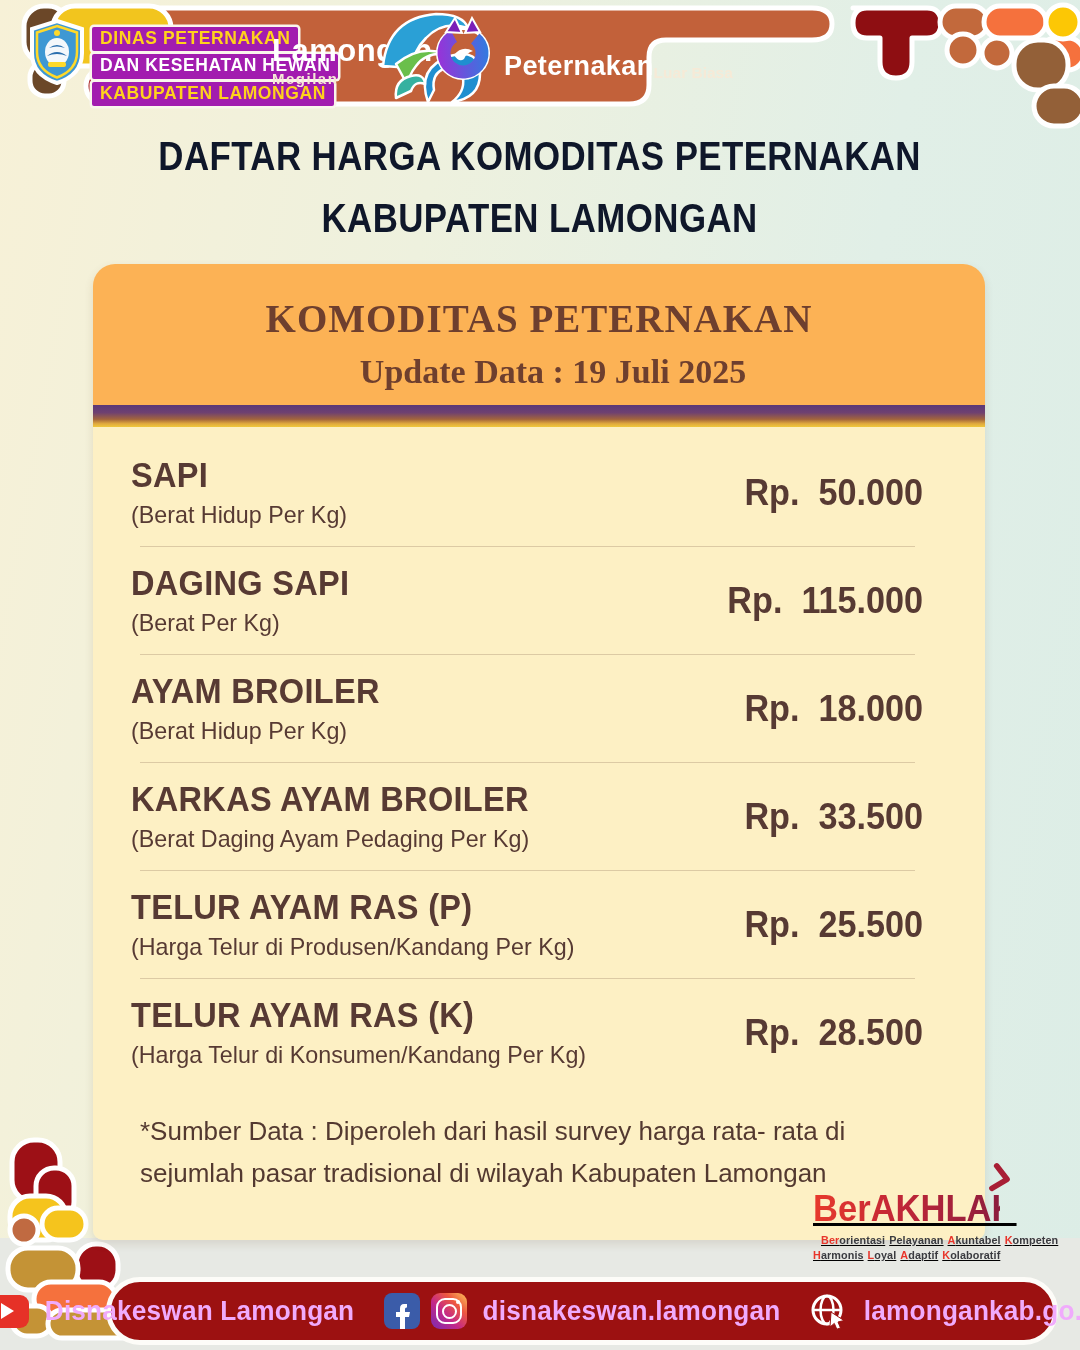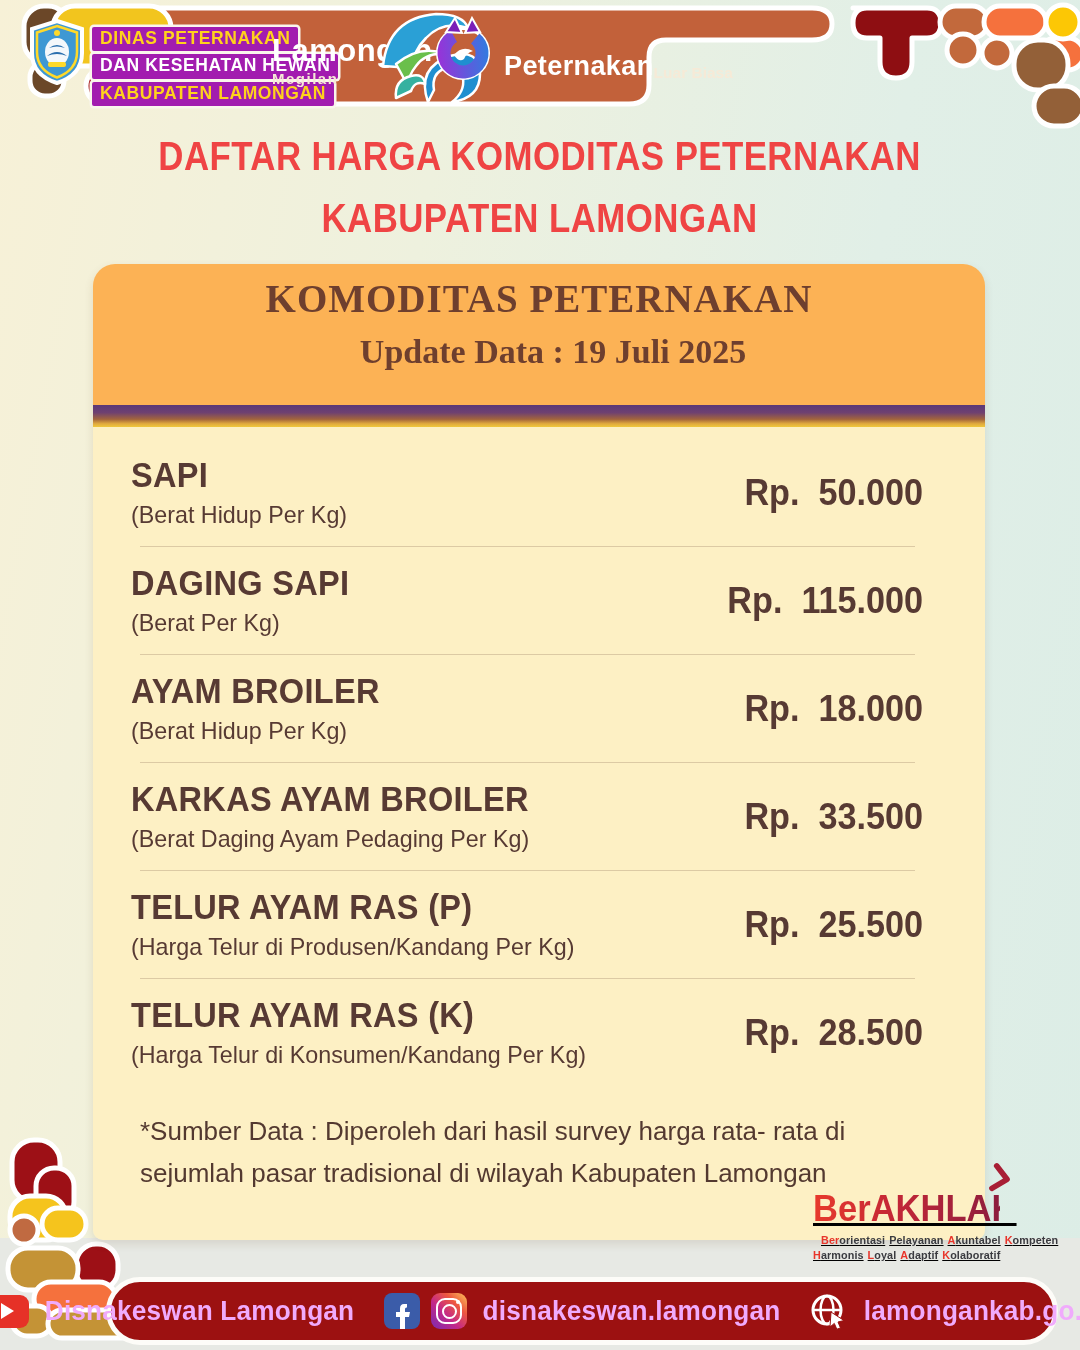--- a/index.html
+++ b/index.html
@@ -29,28 +29,28 @@
   .bl-sub { font-size:15px; font-weight:600; letter-spacing:1.5px; color:#f6ead7; margin-top:1px; }
   .wave-svg { position:absolute; left:368px; top:6px; z-index:3; }
 
   .brand-peternakan { position:absolute; left:432px; top:16px; z-index:3; display:flex; gap:10px; }
   .bp-text { display:flex; flex-direction:row; align-items:flex-end; margin-top:15px; color:#fff; }
   .bp-title { font-size:27px; font-weight:bold; letter-spacing:.4px; }
   .bp-sub { font-size:15.5px; font-weight:bold; color:#f6ead7; margin-top:2px; }
 
   
   .main-title { position:absolute; top:126px; left:0; width:100%; text-align:center;
-    color:#ef4444; font-weight:bold; font-size:41px; line-height:1.5; z-index:2; }
+    color:#0f172a; font-weight:bold; font-size:41px; line-height:1.5; z-index:2; }
   .main-title span { display:inline-block; transform:scaleX(.85); letter-spacing:.5px; white-space:nowrap; }
 
   
   .card { position:absolute; left:93px; top:264px; width:892px; height:976px; z-index:2;
     border-radius:22px 22px 10px 10px; box-shadow:0 4px 10px rgba(90,60,20,.12); }
   .card-header { height:141px; background:#fcb255; border-radius:22px 22px 0 0; text-align:center;
-    color:#6e3f2e; font-family:"Liberation Serif", serif; padding-top:12px; }
+    color:#6e3f2e; font-family:"Liberation Serif", serif; padding-top:32px; }
   .card-heading { font-size:39px; font-weight:bold; letter-spacing:1px; }
   .card-update { font-size:34px; font-weight:600; margin-top:12px;margin-left:28px; }
   .card-stripe { height:22px;
     background:linear-gradient(180deg,#5a3878 0%, #6f4170 35%, #a3653c 65%, #e0a93f 85%, #f0c83c 100%); }
   .card-body { background:#fdf0c4; height:813px; border-radius:0 0 10px 10px; padding-top:12px; }
 
   .row { display:flex; justify-content:space-between; align-items:center; padding:16px 62px 16px 38px; }
   .row-name { font-size:35px; font-weight:bold; color:#573a33; letter-spacing:.3px; line-height:1.15;
     transform:scaleX(.93); transform-origin:left center; white-space:nowrap; }
   .row-detail { font-size:24px; color:#573a33; margin-top:6px; line-height:1.2;

